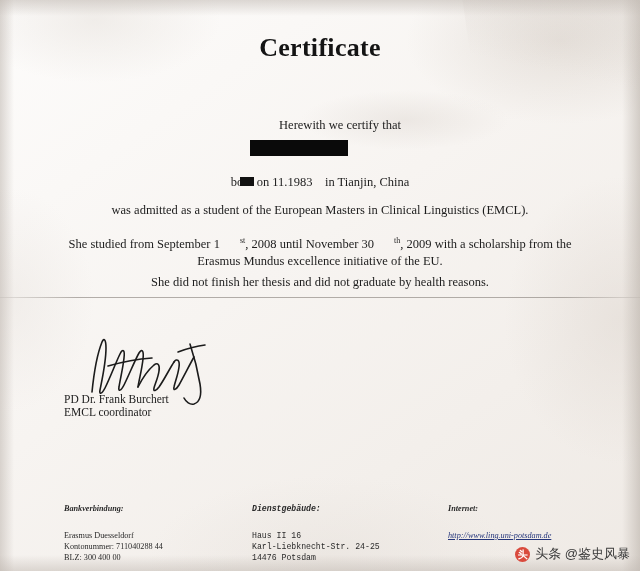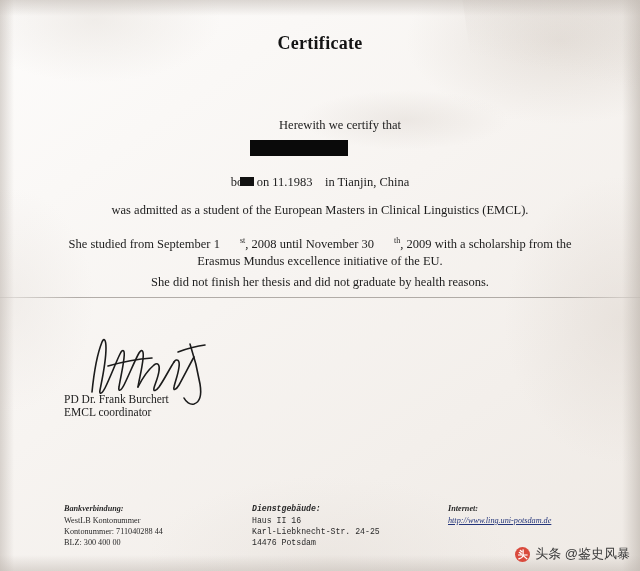--- a/index.html
+++ b/index.html
@@ -61,21 +61,21 @@
     background: radial-gradient(ellipse at center, rgba(214,206,199,0.35), rgba(255,255,255,0) 70%);
   }
 
   
   #title {
     position: absolute;
     top: 33px;
     left: 0;
     width: 640px;
     text-align: center;
-    font-size: 18px;
+    font-size: 26px;
     font-weight: bold;
     letter-spacing: 0.3px;
     color: #141414;
   }
 
   .line {
     position: absolute;
     left: 0;
     width: 640px;
     text-align: center;
@@ -159,21 +159,21 @@
   .footer-col {
     position: absolute;
     font-size: 8.2px;
     line-height: 11px;
     color: #2a2a2a;
   }
   .footer-col .heading {
     font-style: italic;
     font-weight: bold;
     display: block;
-    margin-bottom: 1px;
+    margin-bottom: 16px;
   }
   #footer-bank     { left: 64px;  top: 503px; }
   #footer-service  { left: 252px; top: 503px; font-family: Liberation Mono, monospace; }
   #footer-internet { left: 448px; top: 503px; }
   #footer-internet .url {
     text-decoration: underline;
     color: #23347a;
     font-style: italic;
   }
 
@@ -250,21 +250,21 @@
         <path d="M30 34 C44 30, 60 27, 74 26"></path>
       </g>
     </svg>
   </div>
 
   <div id="signer-name">PD Dr. Frank Burchert</div>
   <div id="signer-role">EMCL coordinator</div>
 
   <div class="footer-col" id="footer-bank">
     <span class="heading">Bankverbindung:</span>
-    <span>WestLB Kontonummer</span><br>
+    <span>Erasmus Duesseldorf</span><br>
     <span>Kontonummer: 711040288 44</span><br>
     <span>BLZ: 300 400 00</span>
   </div>
 
   <div class="footer-col" id="footer-service">
     <span class="heading">Dienstgebäude:</span>
     <span>Haus II 16</span><br>
     <span>Karl-Liebknecht-Str. 24-25</span><br>
     <span>14476 Potsdam</span>
   </div>

